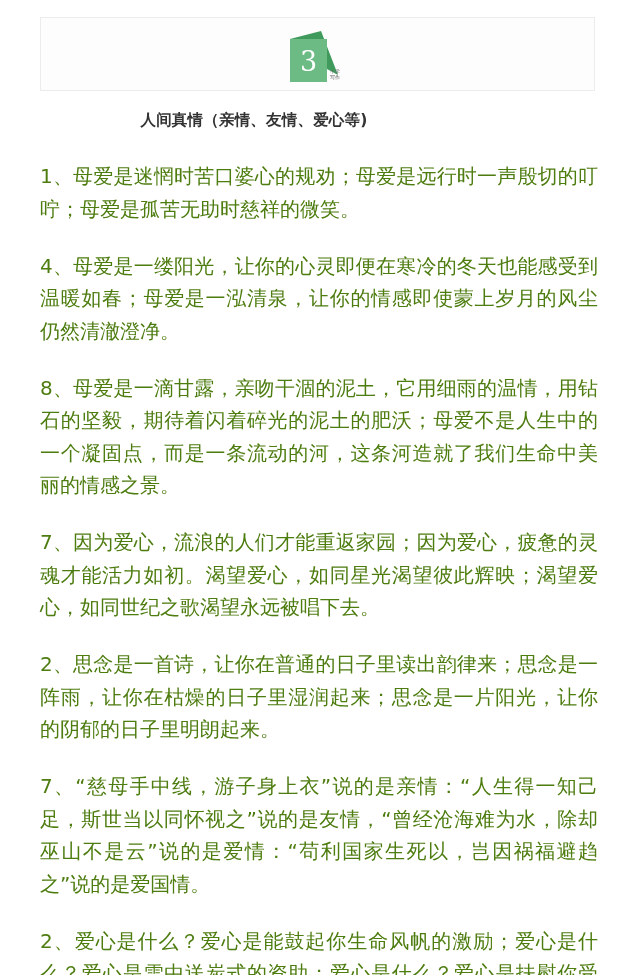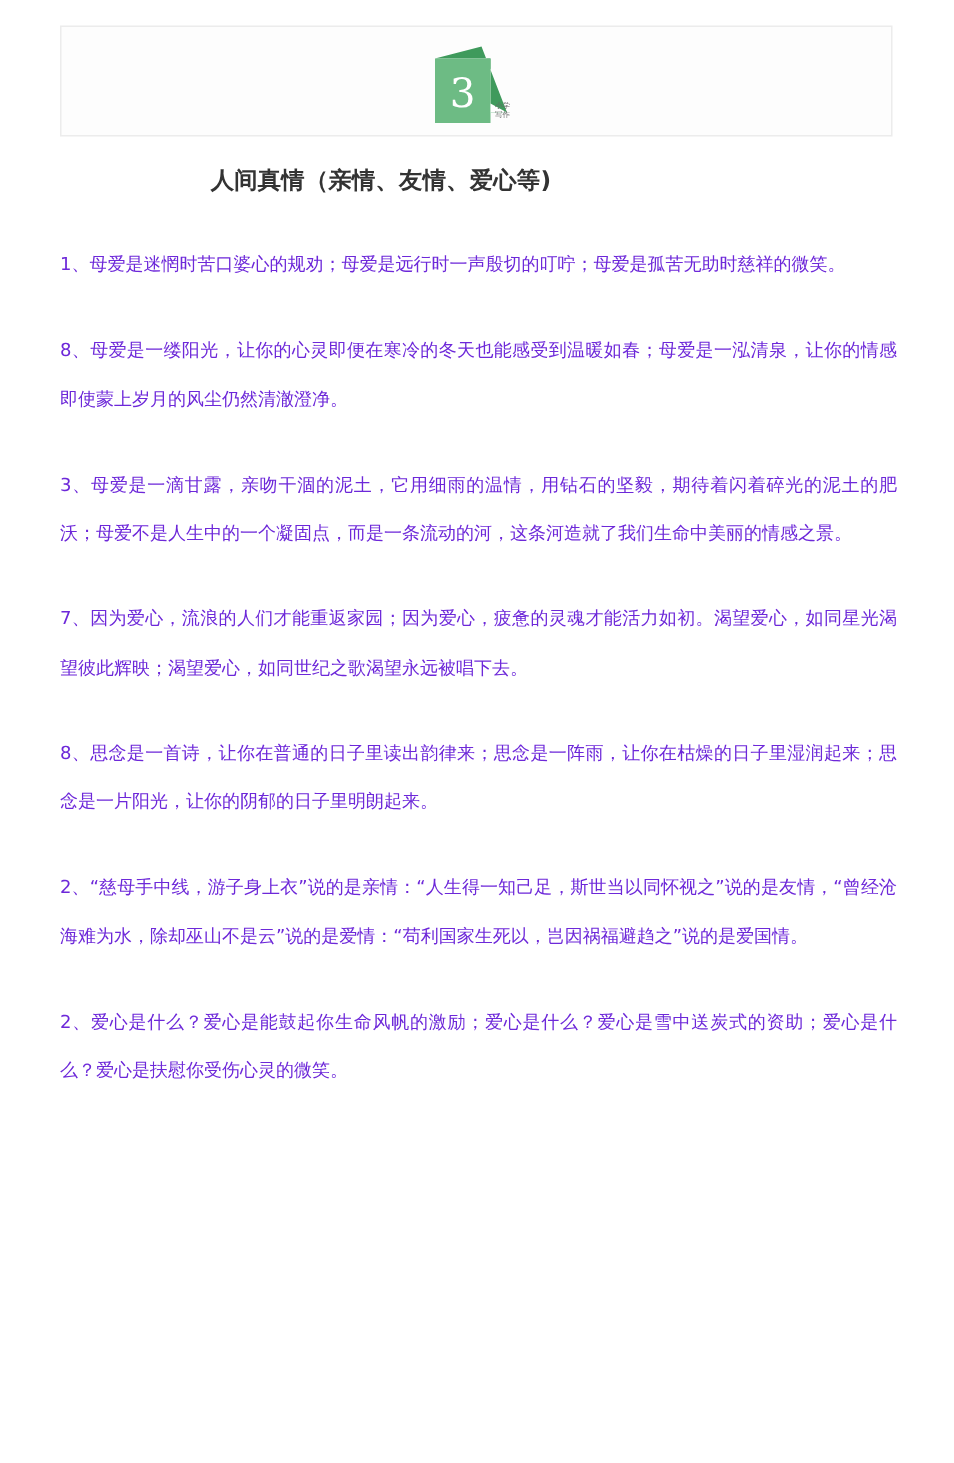--- a/index.html
+++ b/index.html
@@ -56,23 +56,23 @@
     letter-spacing: 0.2px;
   }
   .content {
     position: absolute;
     left: 40px;
     top: 160px;
     width: 558px;
   }
   .para {
     margin: 0 0 24.5px 0;
-    font-size: 12px;
+    font-size: 20px;
     line-height: 32.5px;
-    color: #6d28d9;
+    color: #4d7c0f;
     text-align: justify;
     letter-spacing: 0px;
   }
 </style>
 </head>
 <body>
 
 <div class="banner">
   <div class="logo">
     <svg width="56" height="56" viewBox="0 0 56 56">
@@ -88,19 +88,19 @@
   <div class="logo-caption">
     <div>小学</div>
     <div>写作</div>
   </div>
 </div>
 
 <div class="title">人间真情（亲情、友情、爱心等)</div>
 
 <div class="content">
   <p class="para">1、母爱是迷惘时苦口婆心的规劝；母爱是远行时一声殷切的叮咛；母爱是孤苦无助时慈祥的微笑。</p>
-  <p class="para">8、母爱是一缕阳光，让你的心灵即便在寒冷的冬天也能感受到温暖如春；母爱是一泓清泉，让你的情感即使蒙上岁月的风尘仍然清澈澄净。</p>
-  <p class="para">3、母爱是一滴甘露，亲吻干涸的泥土，它用细雨的温情，用钻石的坚毅，期待着闪着碎光的泥土的肥沃；母爱不是人生中的一个凝固点，而是一条流动的河，这条河造就了我们生命中美丽的情感之景。</p>
+  <p class="para">4、母爱是一缕阳光，让你的心灵即便在寒冷的冬天也能感受到温暖如春；母爱是一泓清泉，让你的情感即使蒙上岁月的风尘仍然清澈澄净。</p>
+  <p class="para">8、母爱是一滴甘露，亲吻干涸的泥土，它用细雨的温情，用钻石的坚毅，期待着闪着碎光的泥土的肥沃；母爱不是人生中的一个凝固点，而是一条流动的河，这条河造就了我们生命中美丽的情感之景。</p>
   <p class="para">7、因为爱心，流浪的人们才能重返家园；因为爱心，疲惫的灵魂才能活力如初。渴望爱心，如同星光渴望彼此辉映；渴望爱心，如同世纪之歌渴望永远被唱下去。</p>
-  <p class="para">8、思念是一首诗，让你在普通的日子里读出韵律来；思念是一阵雨，让你在枯燥的日子里湿润起来；思念是一片阳光，让你的阴郁的日子里明朗起来。</p>
-  <p class="para">2、“慈母手中线，游子身上衣”说的是亲情：“人生得一知己足，斯世当以同怀视之”说的是友情，“曾经沧海难为水，除却巫山不是云”说的是爱情：“苟利国家生死以，岂因祸福避趋之”说的是爱国情。</p>
+  <p class="para">2、思念是一首诗，让你在普通的日子里读出韵律来；思念是一阵雨，让你在枯燥的日子里湿润起来；思念是一片阳光，让你的阴郁的日子里明朗起来。</p>
+  <p class="para">7、“慈母手中线，游子身上衣”说的是亲情：“人生得一知己足，斯世当以同怀视之”说的是友情，“曾经沧海难为水，除却巫山不是云”说的是爱情：“苟利国家生死以，岂因祸福避趋之”说的是爱国情。</p>
   <p class="para">2、爱心是什么？爱心是能鼓起你生命风帆的激励；爱心是什么？爱心是雪中送炭式的资助；爱心是什么？爱心是扶慰你受伤心灵的微笑。</p>
 </div>
 
 </body></html>

